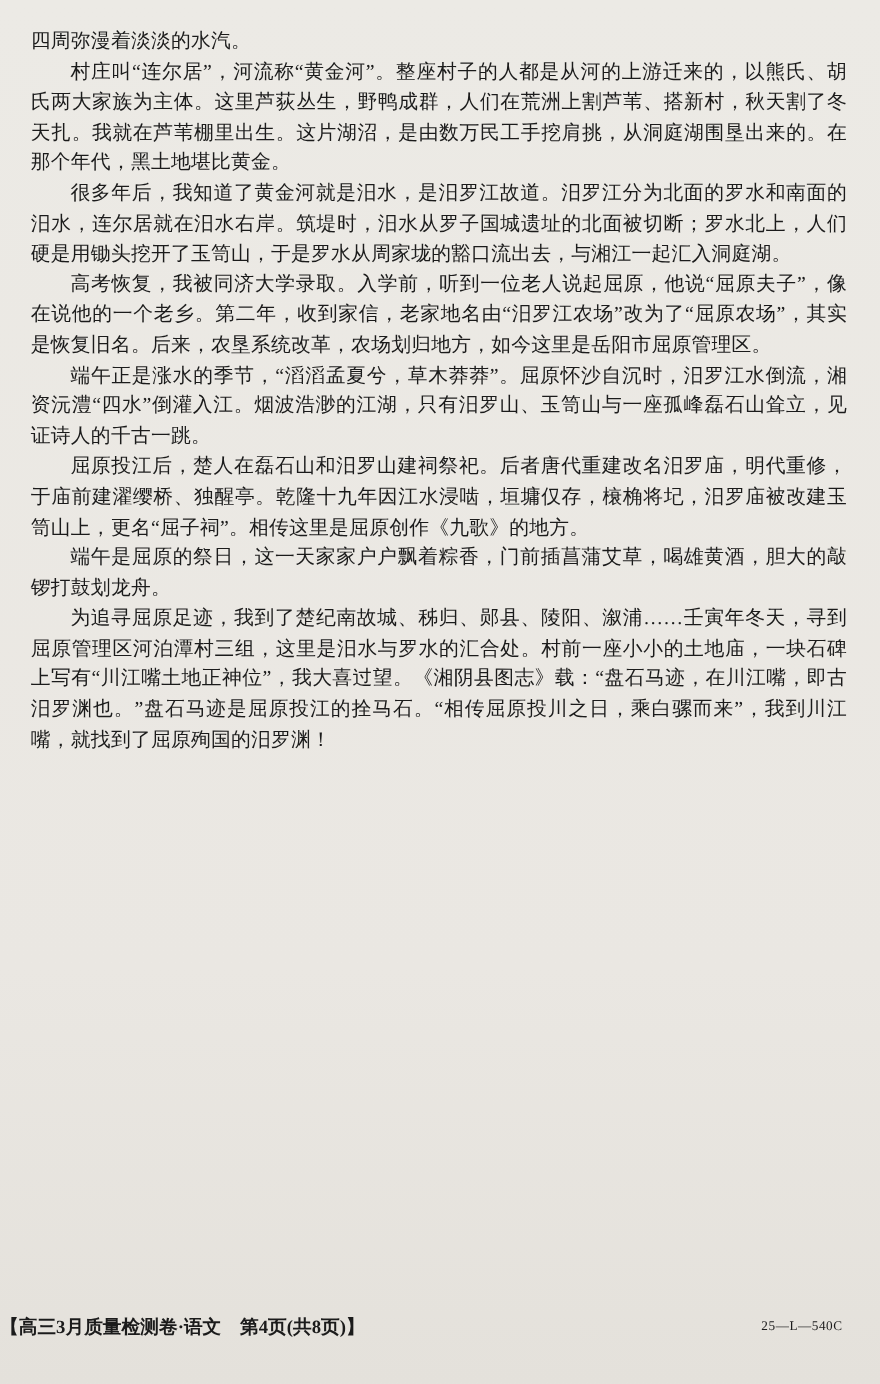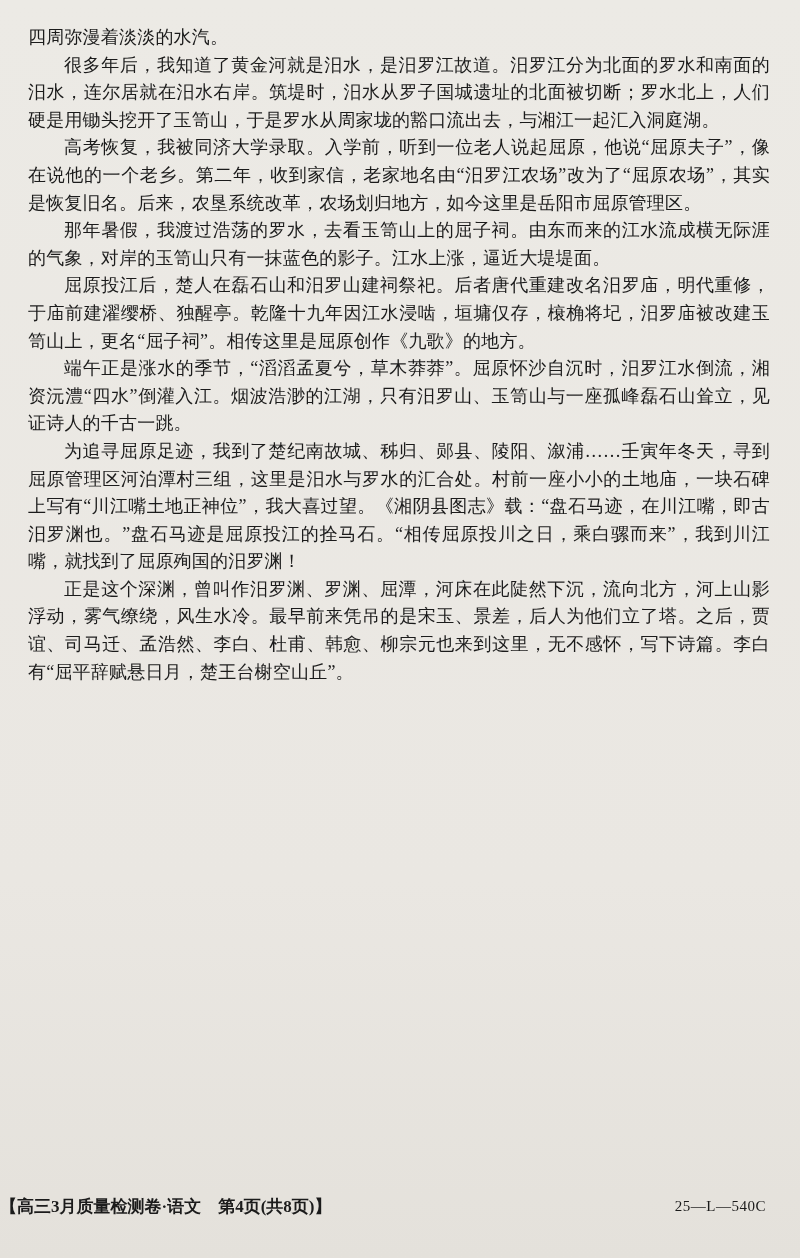--- a/index.html
+++ b/index.html
@@ -45,35 +45,35 @@
     text-align: left;
     font-size: 17px;
     font-weight: 700;
     color: #1b1b1b;
   }
   .footer-code {
     position: absolute;
     right: 34px;
     top: 3px;
     font-weight: 400;
-    font-size: 15px;
+    font-size: 12px;
     letter-spacing: 0.5px;
   }
 </style>
 </head>
 <body>
 
 <div class="page">
   <div class="text-body" id="paragraphs">
       <p class="para no-indent">四周弥漫着淡淡的水汽。</p>
+      <p class="para">村庄叫“连尔居”，河流称“黄金河”。整座村子的人都是从河的上游迁来的，以熊氏、胡氏两大家族为主体。这里芦荻丛生，野鸭成群，人们在荒洲上割芦苇、搭新村，秋天割了冬天扎。我就在芦苇棚里出生。这片湖沼，是由数万民工手挖肩挑，从洞庭湖围垦出来的。在那个年代，黑土地堪比黄金。</p>
       <p class="para">很多年后，我知道了黄金河就是汨水，是汨罗江故道。汨罗江分为北面的罗水和南面的汨水，连尔居就在汨水右岸。筑堤时，汨水从罗子国城遗址的北面被切断；罗水北上，人们硬是用锄头挖开了玉笥山，于是罗水从周家垅的豁口流出去，与湘江一起汇入洞庭湖。</p>
       <p class="para">高考恢复，我被同济大学录取。入学前，听到一位老人说起屈原，他说“屈原夫子”，像在说他的一个老乡。第二年，收到家信，老家地名由“汨罗江农场”改为了“屈原农场”，其实是恢复旧名。后来，农垦系统改革，农场划归地方，如今这里是岳阳市屈原管理区。</p>
-      <p class="para">那年暑假，我渡过浩荡的罗水，去看玉笥山上的屈子祠。由东而来的江水流成横无际涯的气象，对岸的玉笥山只有一抹蓝色的影子。江水上涨，逼近大堤堤面。</p>
+      <p class="para">端午正是涨水的季节，“滔滔孟夏兮，草木莽莽”。屈原怀沙自沉时，汨罗江水倒流，湘资沅澧“四水”倒灌入江。烟波浩渺的江湖，只有汨罗山、玉笥山与一座孤峰磊石山耸立，见证诗人的千古一跳。</p>
       <p class="para">屈原投江后，楚人在磊石山和汨罗山建祠祭祀。后者唐代重建改名汨罗庙，明代重修，于庙前建濯缨桥、独醒亭。乾隆十九年因江水浸啮，垣墉仅存，榱桷将圮，汨罗庙被改建玉笥山上，更名“屈子祠”。相传这里是屈原创作《九歌》的地方。</p>
-      <p class="para">端午正是涨水的季节，“滔滔孟夏兮，草木莽莽”。屈原怀沙自沉时，汨罗江水倒流，湘资沅澧“四水”倒灌入江。烟波浩渺的江湖，只有汨罗山、玉笥山与一座孤峰磊石山耸立，见证诗人的千古一跳。</p>
+      <p class="para">端午是屈原的祭日，这一天家家户户飘着粽香，门前插菖蒲艾草，喝雄黄酒，胆大的敲锣打鼓划龙舟。</p>
       <p class="para">为追寻屈原足迹，我到了楚纪南故城、秭归、郧县、陵阳、溆浦……壬寅年冬天，寻到屈原管理区河泊潭村三组，这里是汨水与罗水的汇合处。村前一座小小的土地庙，一块石碑上写有“川江嘴土地正神位”，我大喜过望。《湘阴县图志》载：“盘石马迹，在川江嘴，即古汨罗渊也。”盘石马迹是屈原投江的拴马石。“相传屈原投川之日，乘白骡而来”，我到川江嘴，就找到了屈原殉国的汨罗渊！</p>
-      <p class="para">正是这个深渊，曾叫作汨罗渊、罗渊、屈潭，河床在此陡然下沉，流向北方，河上山影浮动，雾气缭绕，风生水冷。最早前来凭吊的是宋玉、景差，后人为他们立了塔。之后，贾谊、司马迁、孟浩然、李白、杜甫、韩愈、柳宗元也来到这里，无不感怀，写下诗篇。李白有“屈平辞赋悬日月，楚王台榭空山丘”。</p>
     </div>
   <div class="footer">
     <span class="footer-center">【高三3月质量检测卷·语文　第4页(共8页)】</span>
     <span class="footer-code">25—L—540C</span>
   </div>
 </div>
 
 </body></html>

